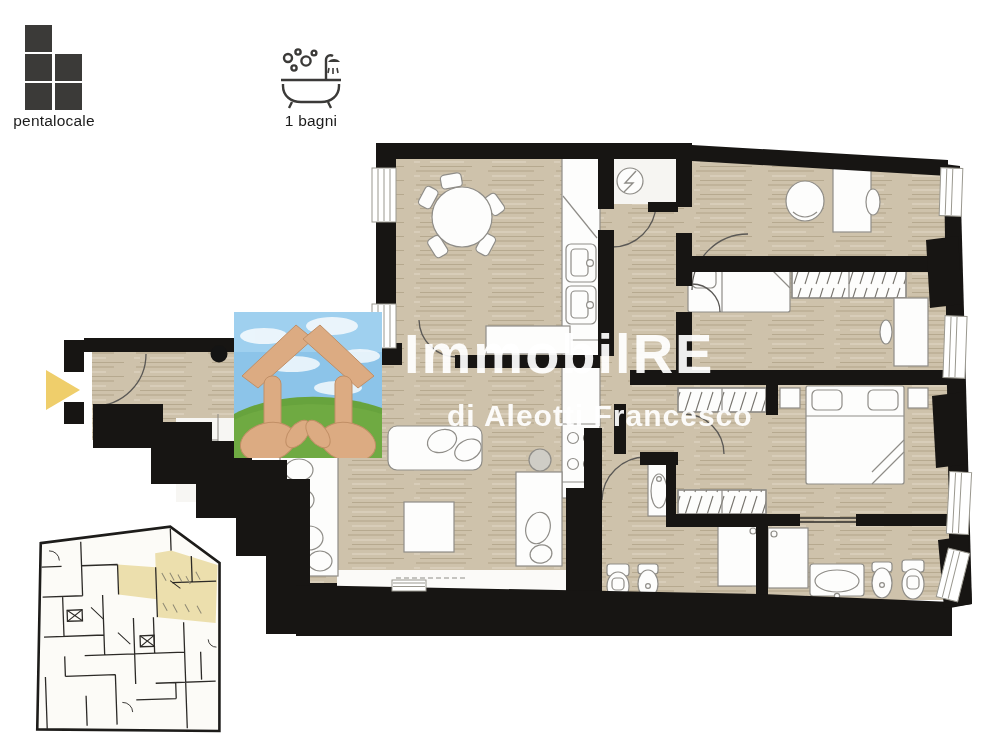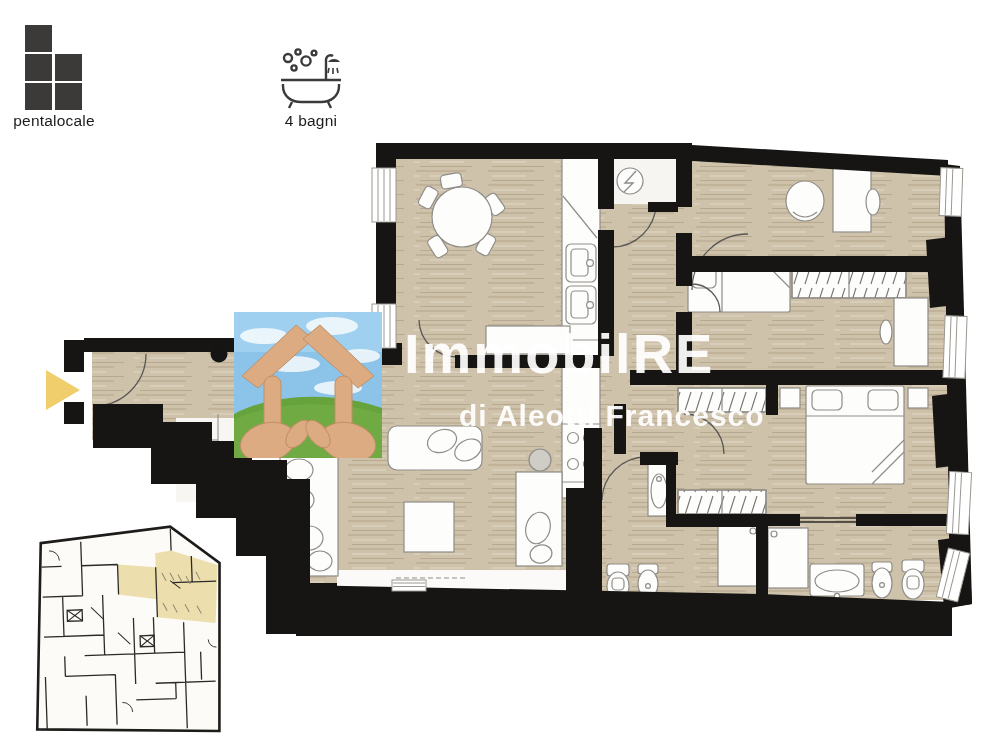--- a/index.html
+++ b/index.html
@@ -11,21 +11,21 @@
   .legend-item{position:absolute;text-align:center;}
   .legend-item .ic{display:flex;align-items:flex-end;justify-content:center;height:92px;}
   .legend-item .lb{font-size:15.5px;color:#1c1c1c;letter-spacing:.2px;}
   .li-type{left:4px;top:20px;width:100px;}
   .li-area{left:102px;top:20px;width:82px;}
   .li-rooms{left:182px;top:20px;width:94px;}
   .li-baths{left:272px;top:20px;width:78px;}
   
   .wm{position:absolute;color:rgba(255,255,255,.93);font-weight:bold;pointer-events:none;}
   .wm-brand{left:404px;top:326px;font-size:56px;letter-spacing:2px;line-height:1;}
-  .wm-sub{left:447px;top:401px;font-size:30px;letter-spacing:1px;line-height:1;margin-left:12px;}
+  .wm-sub{left:447px;top:401px;font-size:30px;letter-spacing:1px;line-height:1;}
   
   .photo{position:absolute;left:234px;top:312px;width:148px;height:146px;}
   
   .miniplan{position:absolute;left:22px;top:522px;width:222px;height:226px;transform:rotate(-2deg);}
 </style>
 </head>
 <body>
 
 <div class="canvas">
 
@@ -343,21 +343,21 @@
           <path d="M50,14 A7,6 0 0 1 62,14 Z" fill="#3b3a38" stroke="none"></path>
           <path d="M51,20 L50,25 M55,20 L55,26 M59,20 L60,25" stroke-width="1.6"></path>
           <circle cx="10" cy="10" r="4"></circle>
               <circle cx="20" cy="4" r="2.6"></circle>
               <circle cx="28" cy="13" r="4.6"></circle>
               <circle cx="16" cy="20" r="2.6"></circle>
               <circle cx="36" cy="5" r="2.4"></circle>
         </g>
       </svg>
         </div>
-      <div class="lb">4 bagni</div>
+      <div class="lb">1 bagni</div>
     </div>
   </div>
 
   <svg class="miniplan" width="222" height="226" viewBox="0 0 222 226">
     <polygon points="22,18 152,6 200,44 194,212 12,204" fill="#fcfbf7" stroke="#1d1c1a" stroke-width="2.6"></polygon>
     <polygon points="98,42 136,46 136,32 152,30 198,46 194,104 136,96 136,78 98,72" fill="#ecdfad"></polygon>
     <g stroke="#2c2a27" stroke-width="1.3" fill="none">
       <path d="M22,72 H62 M62,18 V72 M42,72 V112 M22,112 H82 M82,72 V132 M62,132 H112 M112,96 V162 M42,152 H92 M92,152 V202 M132,96 V132 M112,132 H162 M162,102 V152 M132,162 H192 M162,152 V208 M98,42 V72 M136,46 V96 M62,42 H98 M22,42 H42 M152,8 V30 M172,36 V62 M152,62 H196 M62,172 V202 M22,152 V204 M112,178 H152 M152,162 V178 M178,132 V160 M42,132 V152"></path>
       <path d="M70,84 L82,96 M96,110 L108,122 M150,60 L160,68" stroke-width="1"></path>
       <rect x="46" y="86" width="15" height="11"></rect>

